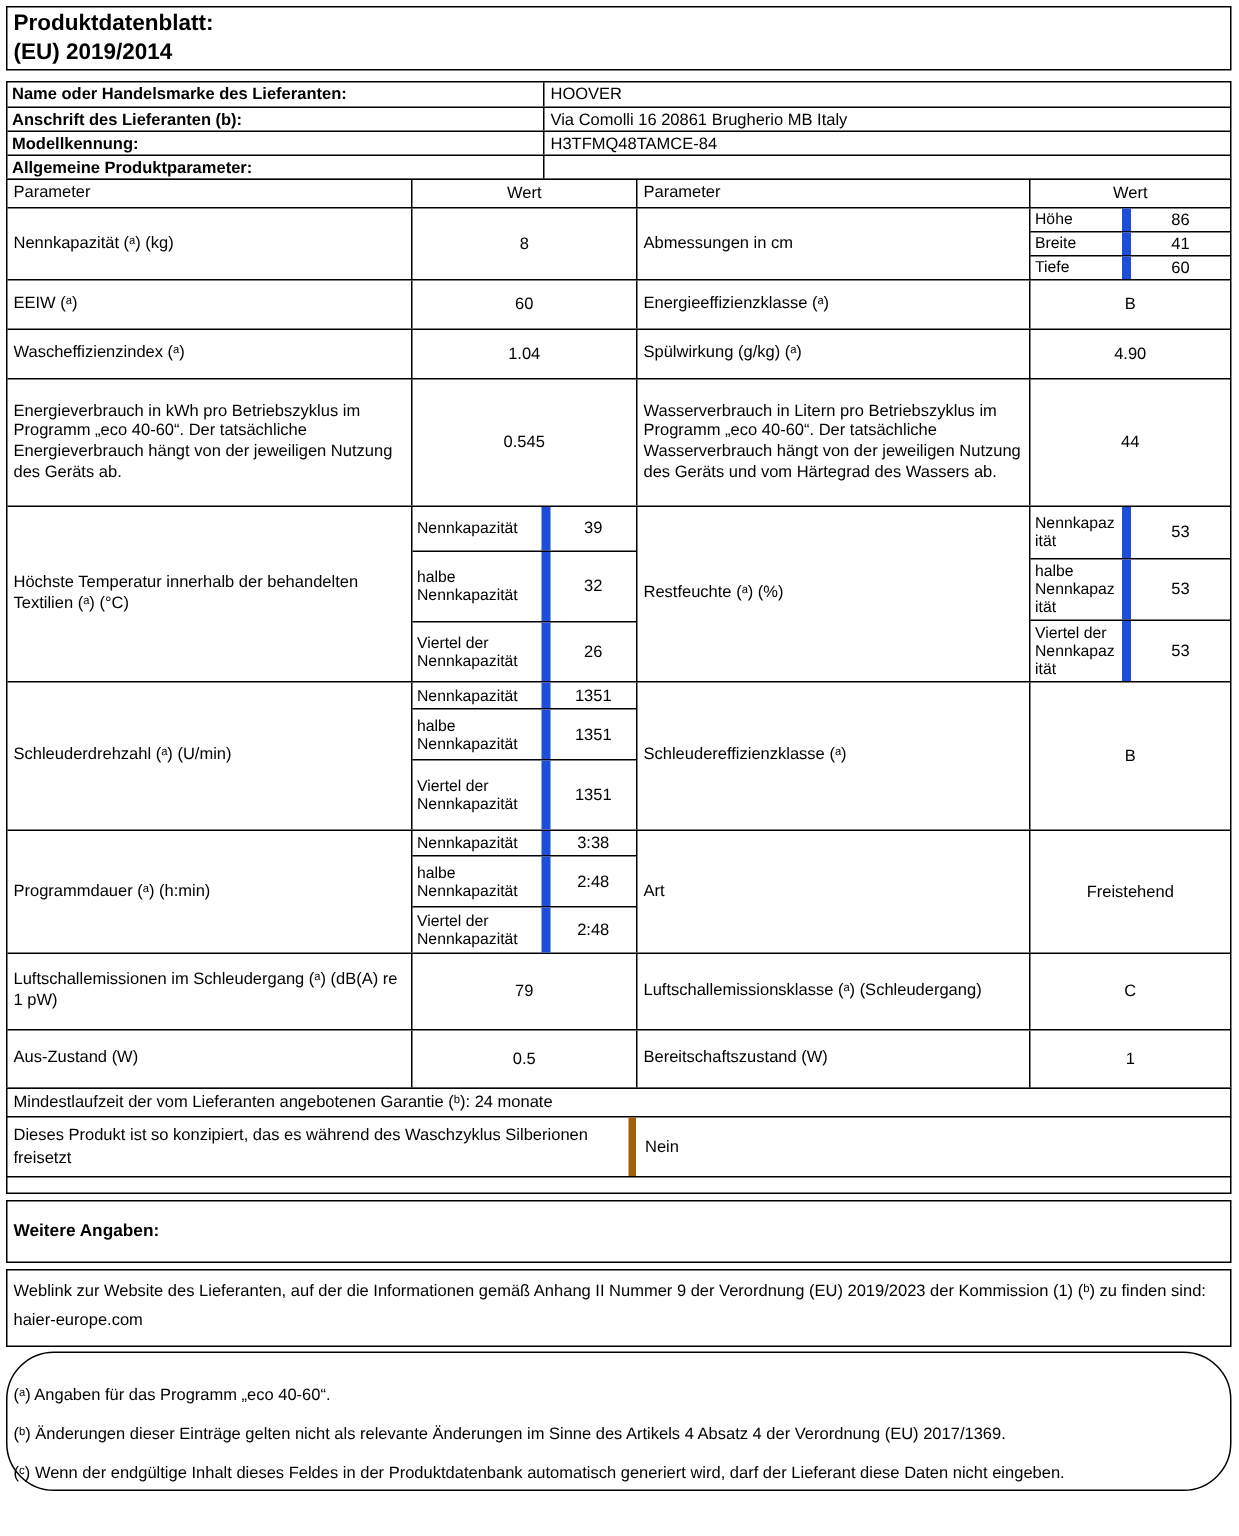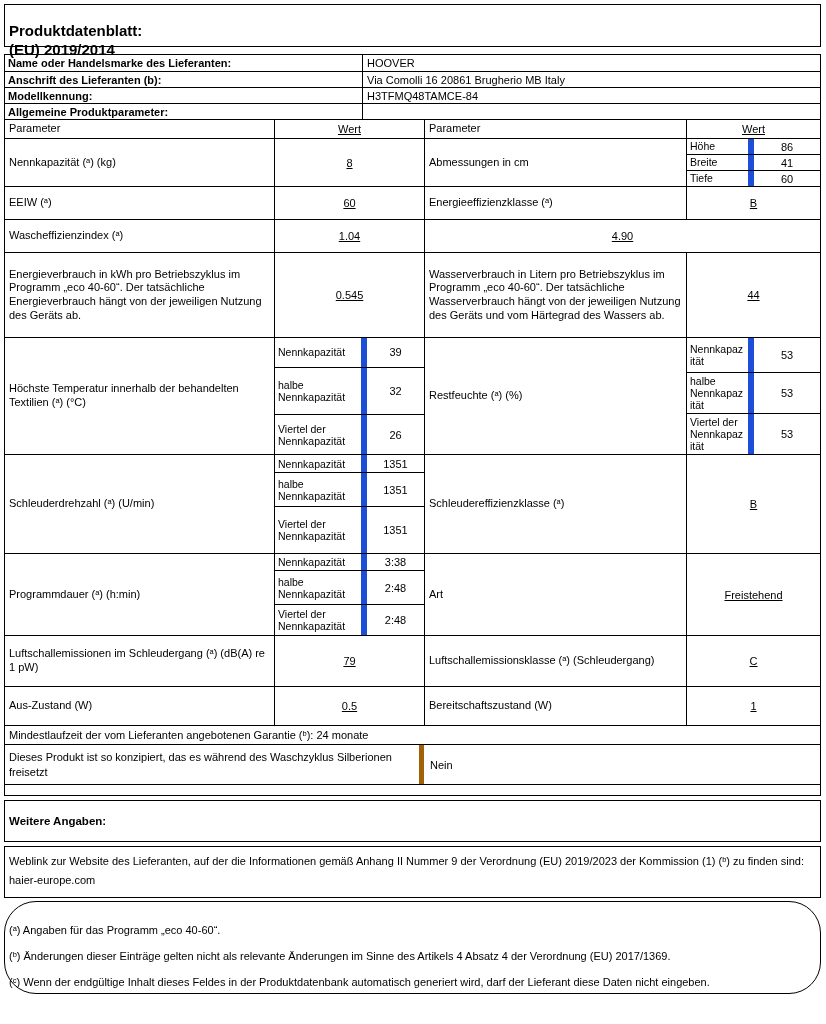--- a/index.html
+++ b/index.html
@@ -8,40 +8,40 @@
   .page {
     width: 817px;
     margin: 4px 0 0 4px;
     font-family: "Liberation Sans", "DejaVu Sans", sans-serif;
     color: #000;
     font-size: 11px;
   }
   .box { border: 1px solid #000; background: #fff; }
 
   
-  .title-box { height: 43px; padding: 16px 4px; }
+  .title-box { height: 43px; padding: 1px 4px; }
   .title-line { font-size: 15px; font-weight: bold; line-height: 19px; }
 
   
   .supplier { margin-top: 7px; }
   .srow { display: flex; height: 16px; border-top: 1px solid #000; }
   .srow:first-child { border-top: none; }
   .slabel { width: 358px; font-weight: bold; padding: 0 3px; border-right: 1px solid #000; display: flex; align-items: center; }
   .svalue { flex: 1; padding: 0 4px; display: flex; align-items: center; }
 
   
   .main { margin-top: -1px; }
   .row { display: flex; border-top: 1px solid #000; }
   .row:first-child { border-top: none; }
   .c1 { width: 269px; }
   .c2 { width: 150px; border-left: 1px solid #000; }
   .c3 { width: 262px; border-left: 1px solid #000; }
   .c4 { flex: 1; border-left: 1px solid #000; }
   .lbl { display: flex; align-items: center; padding: 2px 4px; line-height: 1.25; }
-  .val { display: flex; align-items: center; justify-content: center; text-align: right; padding: 2px; text-decoration: underline; }
+  .val { display: flex; align-items: center; justify-content: center; text-align: right; padding: 2px; }
   .sub { display: flex; flex-direction: column; padding: 0; }
   .subrow { display: flex; border-top: 1px solid #000; min-height: 0; }
   .subrow:first-child { border-top: none; }
   .subk { display: flex; align-items: center; padding: 1px 3px; border-right: 6px solid #1d4ed8;
           font-size: 10.5px; line-height: 1.15; word-break: break-word; }
   .c2 .subk { width: 92px; }
   .c4 .subk { width: 67px; }
   .subv { flex: 1; display: flex; align-items: center; justify-content: center; text-align: center; }
 
   
@@ -117,20 +117,21 @@
     <div class="row" style="height:33px">
       <div class="cell c1 lbl">EEIW (ᵃ)</div>
       <div class="cell c2 val">60</div>
       <div class="cell c3 lbl">Energieeffizienzklasse (ᵃ)</div>
       <div class="cell c4 val">B</div>
     </div>
 
     <div class="row" style="height:33px">
       <div class="cell c1 lbl">Wascheffizienzindex (ᵃ)</div>
       <div class="cell c2 val">1.04</div>
+      <div class="cell c3 lbl">Spülwirkung (g/kg) (ᵃ)</div>
       <div class="cell c4 val">4.90</div>
     </div>
 
     <div class="row" style="height:85px">
       <div class="cell c1 lbl">Energieverbrauch in kWh pro Betriebszyklus im Programm „eco 40-60“. Der tatsächliche Energieverbrauch hängt von der jeweiligen Nutzung des Geräts ab.</div>
       <div class="cell c2 val">0.545</div>
       <div class="cell c3 lbl">Wasserverbrauch in Litern pro Betriebszyklus im Programm „eco 40-60“. Der tatsächliche Wasserverbrauch hängt von der jeweiligen Nutzung des Geräts und vom Härtegrad des Wassers ab.</div>
       <div class="cell c4 val">44</div>
     </div>
 

